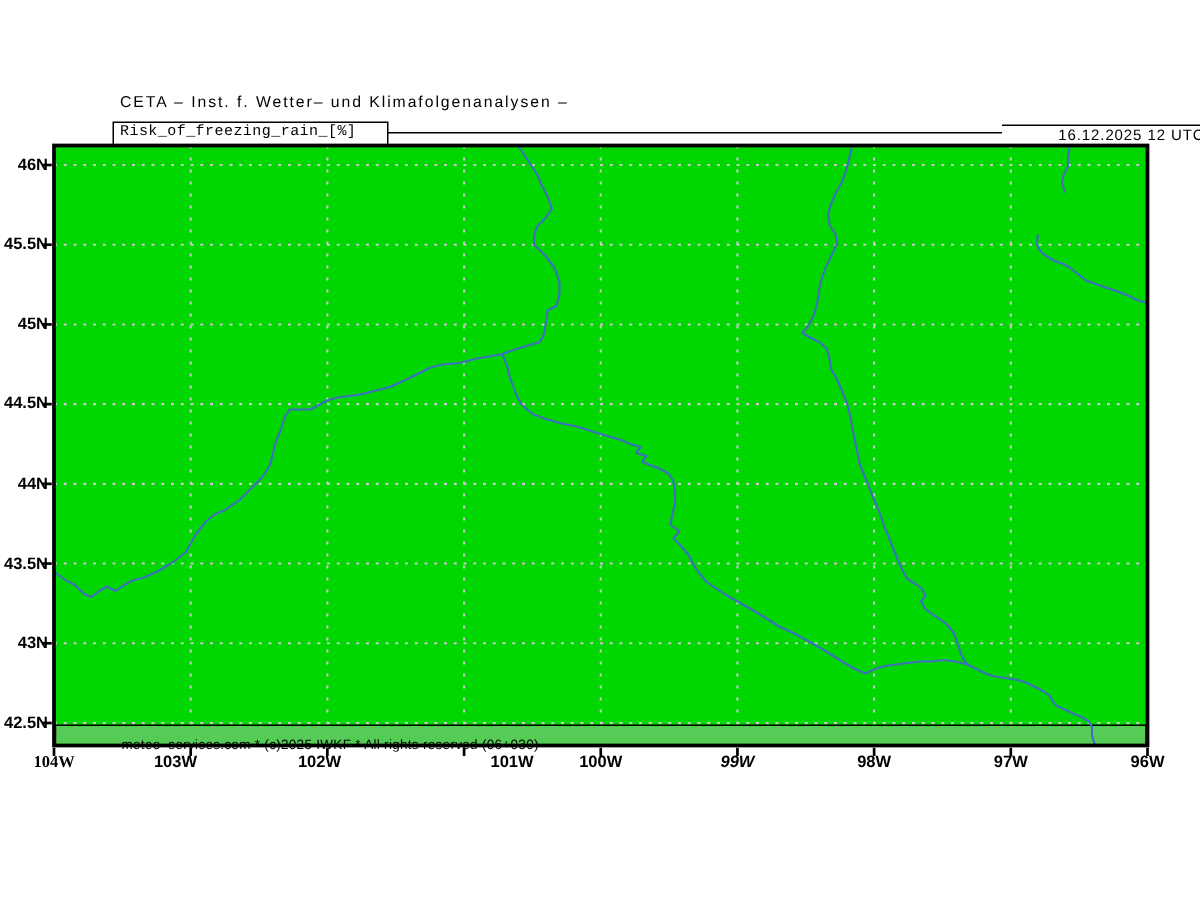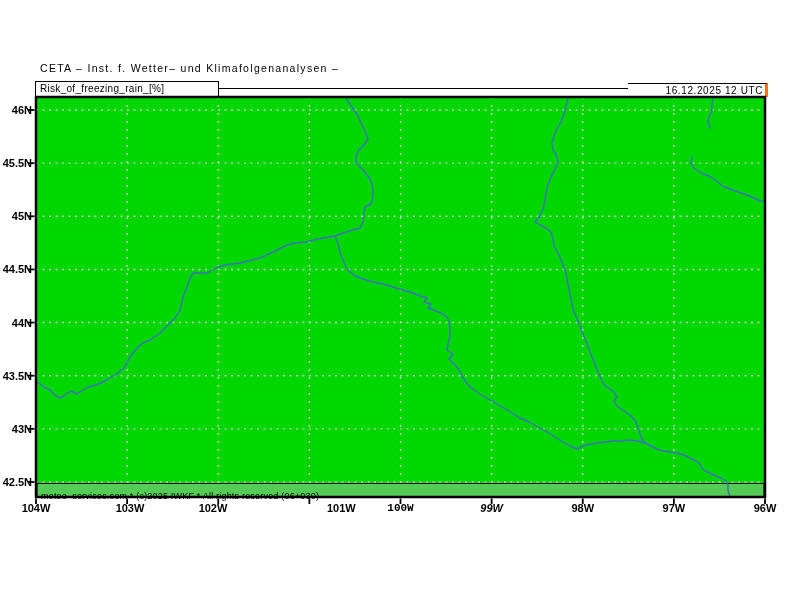--- a/index.html
+++ b/index.html
@@ -1,28 +1,29 @@
 <!DOCTYPE html>
 <html><head>
 <meta charset="utf-8">
 <style>
   html,body{margin:0;padding:0;}
   body{
     width:800px;height:600px;position:relative;background:#ffffff;
     font-family:"Liberation Sans", sans-serif;color:#000;overflow:hidden;
   }
-  .abs{position:absolute;}
+  .abs{position:absolute;margin-left:40px;}
   #page-title{
     left:40px;top:62px;font-size:10.5px;letter-spacing:1.3px;white-space:pre;
   }
   #product-box{
     left:35px;top:81px;width:178px;height:14px;
     border:1px solid #000;background:#fff;
     font-size:10px;letter-spacing:0.3px;line-height:14px;padding-left:4px;
     white-space:nowrap;
+    font-family:Liberation Mono, monospace;
   }
   #header-line{
     left:218px;top:88px;width:410px;height:1px;background:#000;
   }
   #date-box{
     left:628px;top:83px;width:135px;height:13px;
     border-top:1px solid #000;border-right:3px solid #f97316;background:#fff;
     font-size:10px;letter-spacing:0.6px;line-height:13px;text-align:right;
     padding-right:2px;white-space:nowrap;
   }
@@ -108,22 +109,22 @@
 
 <div id="axis-labels">
     <div class="lat-label" style="top: 104px;">46N</div>
     <div class="lat-label" style="top: 157.143px;">45.5N</div>
     <div class="lat-label" style="top: 210.286px;">45N</div>
     <div class="lat-label" style="top: 263.429px;">44.5N</div>
     <div class="lat-label" style="top: 316.571px;">44N</div>
     <div class="lat-label" style="top: 369.714px;">43.5N</div>
     <div class="lat-label" style="top: 422.857px;">43N</div>
     <div class="lat-label" style="top: 476px;">42.5N</div>
-    <div class="lon-label" style="left: 14px;">104W</div>
-    <div class="lon-label" style="left: 108px;">103W</div>
+    <div class="lon-label" style="left: 14px; font-family: Liberation Serif, serif;">104W</div>
+    <div class="lon-label" style="left: 95px;">103W</div>
     <div class="lon-label" style="left: 191px;">102W</div>
     <div class="lon-label" style="left: 287.375px; margin-left: 32px;">101W</div>
-    <div class="lon-label" style="left: 378.5px; font-family: Liberation Mono, monospace;">100W</div>
+    <div class="lon-label" style="left: 378.5px;">100W</div>
     <div class="lon-label" style="left: 469.625px; font-style: italic;">99W</div>
     <div class="lon-label" style="left: 560.75px;">98W</div>
     <div class="lon-label" style="left: 651.875px;">97W</div>
     <div class="lon-label" style="left: 743px;">96W</div>
   </div>
 
 </body></html>

